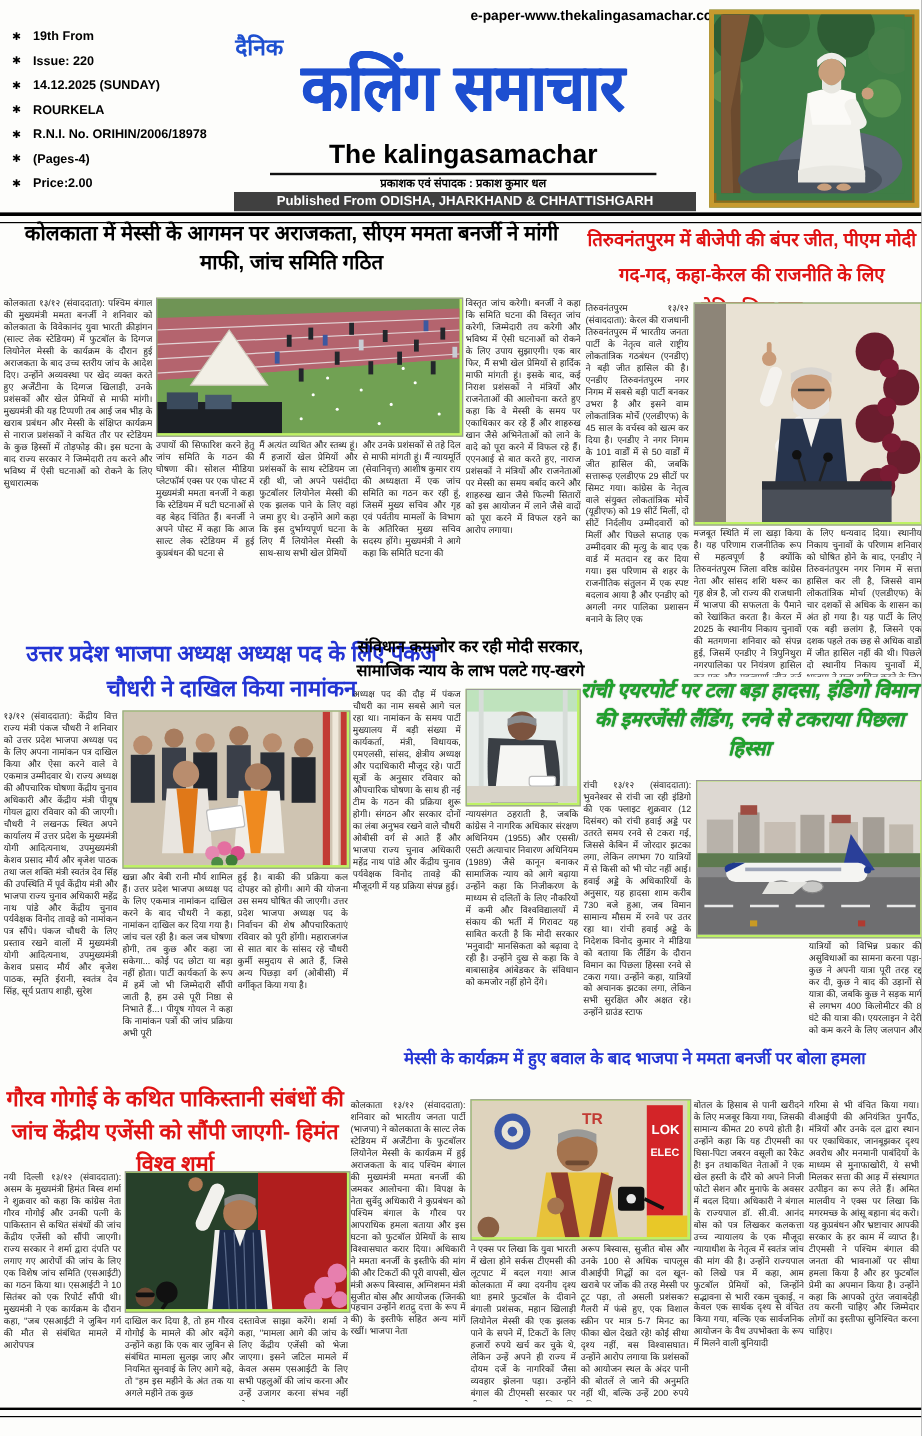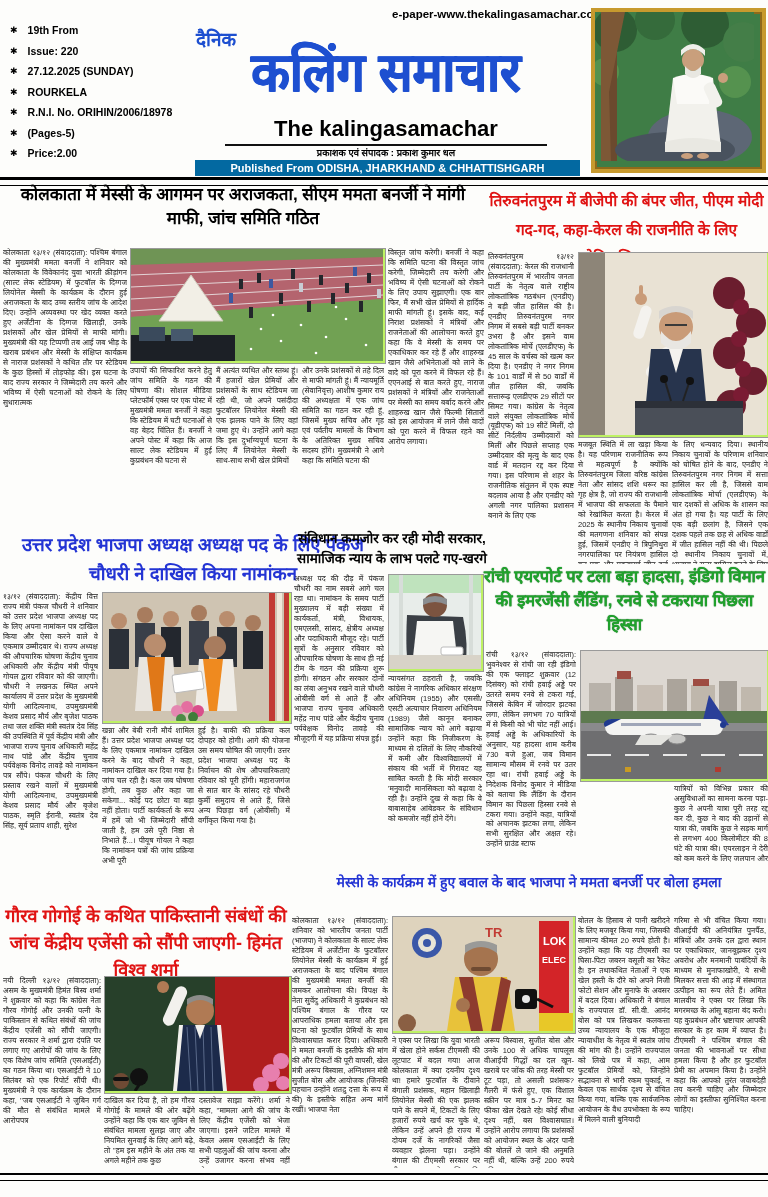--- a/index.html
+++ b/index.html
@@ -12,34 +12,34 @@
   .meta-item .bullet{font-size:9px;margin-right:10px;}
   .epaper{left:392px;top:8px;font-weight:700;font-size:11.5px;color:#000;}
   .dainik{left:196px;top:26px;font-weight:800;font-size:19px;color:#1d4fd0;}
   .masthead{left:185px;top:40px;width:402px;text-align:center;font-weight:900;font-size:50px;
             color:#1d4fd0;letter-spacing:0px;line-height:1.35;transform:scaleY(1.08);
             text-shadow:0.6px 0 0 #1d4fd0, -0.6px 0 0 #1d4fd0;white-space:nowrap;}
   .en-title{left:225px;top:116px;width:322px;text-align:center;font-weight:800;font-size:22px;
             color:#000;border-bottom:2px solid #111;padding-bottom:2px;}
   .publisher{left:255px;top:146px;width:262px;text-align:center;font-weight:700;font-size:9.5px;
              border-bottom:1px solid #111;padding-bottom:2px;color:#000;}
-  .green-bar{left:195px;top:160px;width:385px;height:16px;background:#0369a1;color:#fff;
+  .green-bar{left:195px;top:160px;width:385px;height:16px;background:#404040;color:#fff;
              font-weight:700;font-size:11px;text-align:center;line-height:16px;}
   .sai-frame{left:591px;top:8px;width:167px;height:157px;border:4px solid #c79a2e;
              box-shadow:inset 0 0 0 2px #8f6a1a;background:#3f7d46;}
   .rule-top{left:0;top:177px;width:768px;height:5px;border-top:3px solid #000;border-bottom:1px solid #000;}
   .rule-bottom{left:0;top:1173px;width:768px;height:5px;border-top:2px solid #000;border-bottom:1px solid #000;}
   
   .hl{font-weight:800;text-align:center;}
   .hl-messi{left:2px;top:183px;width:482px;font-size:17px;line-height:1.42;color:#000;}
   .hl-kerala{left:487px;top:187px;width:279px;font-size:15.5px;line-height:1.85;color:#e01313;}
   .hl-pankaj{left:0px;top:531px;width:386px;font-size:18.5px;line-height:1.55;color:#2334d4;}
   .hl-kharge{left:292px;top:529px;width:200px;font-size:13.5px;line-height:1.45;color:#000;}
   .hl-ranchi{left:481px;top:565px;width:287px;font-size:16.5px;line-height:1.45;color:#1fa32b;
-             text-shadow:0 0 1px #0a5c18;}
+             text-shadow:0 0 1px #0a5c18;font-style:italic;}
   .hl-gogoi{left:2px;top:903px;width:288px;font-size:18px;line-height:1.5;color:#e01313;}
   .hl-bjp{left:290px;top:871px;width:478px;font-size:14px;line-height:1.6;color:#2334d4;white-space:nowrap;}
   
   .col{font-size:7.5px;line-height:1.33;text-align:justify;overflow:hidden;color:#1c1c1c;}
   .photo{border:1px solid #9a9a9a;background:#bef264;overflow:hidden;}
   .photo svg{display:block;}
 </style>
 </head>
 <body>
 
@@ -49,33 +49,33 @@
     <div class="meta-item">
         <span class="bullet">✱</span>
         <span>19th From</span>
       </div>
     <div class="meta-item">
         <span class="bullet">✱</span>
         <span>Issue: 220</span>
       </div>
     <div class="meta-item">
         <span class="bullet">✱</span>
-        <span>27.12.2025 (SUNDAY)</span>
+        <span>14.12.2025 (SUNDAY)</span>
       </div>
     <div class="meta-item">
         <span class="bullet">✱</span>
         <span>ROURKELA</span>
       </div>
     <div class="meta-item">
         <span class="bullet">✱</span>
         <span>R.N.I. No. ORIHIN/2006/18978</span>
       </div>
     <div class="meta-item">
         <span class="bullet">✱</span>
-        <span>(Pages-5)</span>
+        <span>(Pages-4)</span>
       </div>
     <div class="meta-item">
         <span class="bullet">✱</span>
         <span>Price:2.00</span>
       </div>
   </div>
 
   <div class="abs epaper">e-paper-www.thekalingasamachar.com</div>
   <div class="abs dainik">दैनिक</div>
   <div class="abs masthead">कलिंग समाचार</div>

